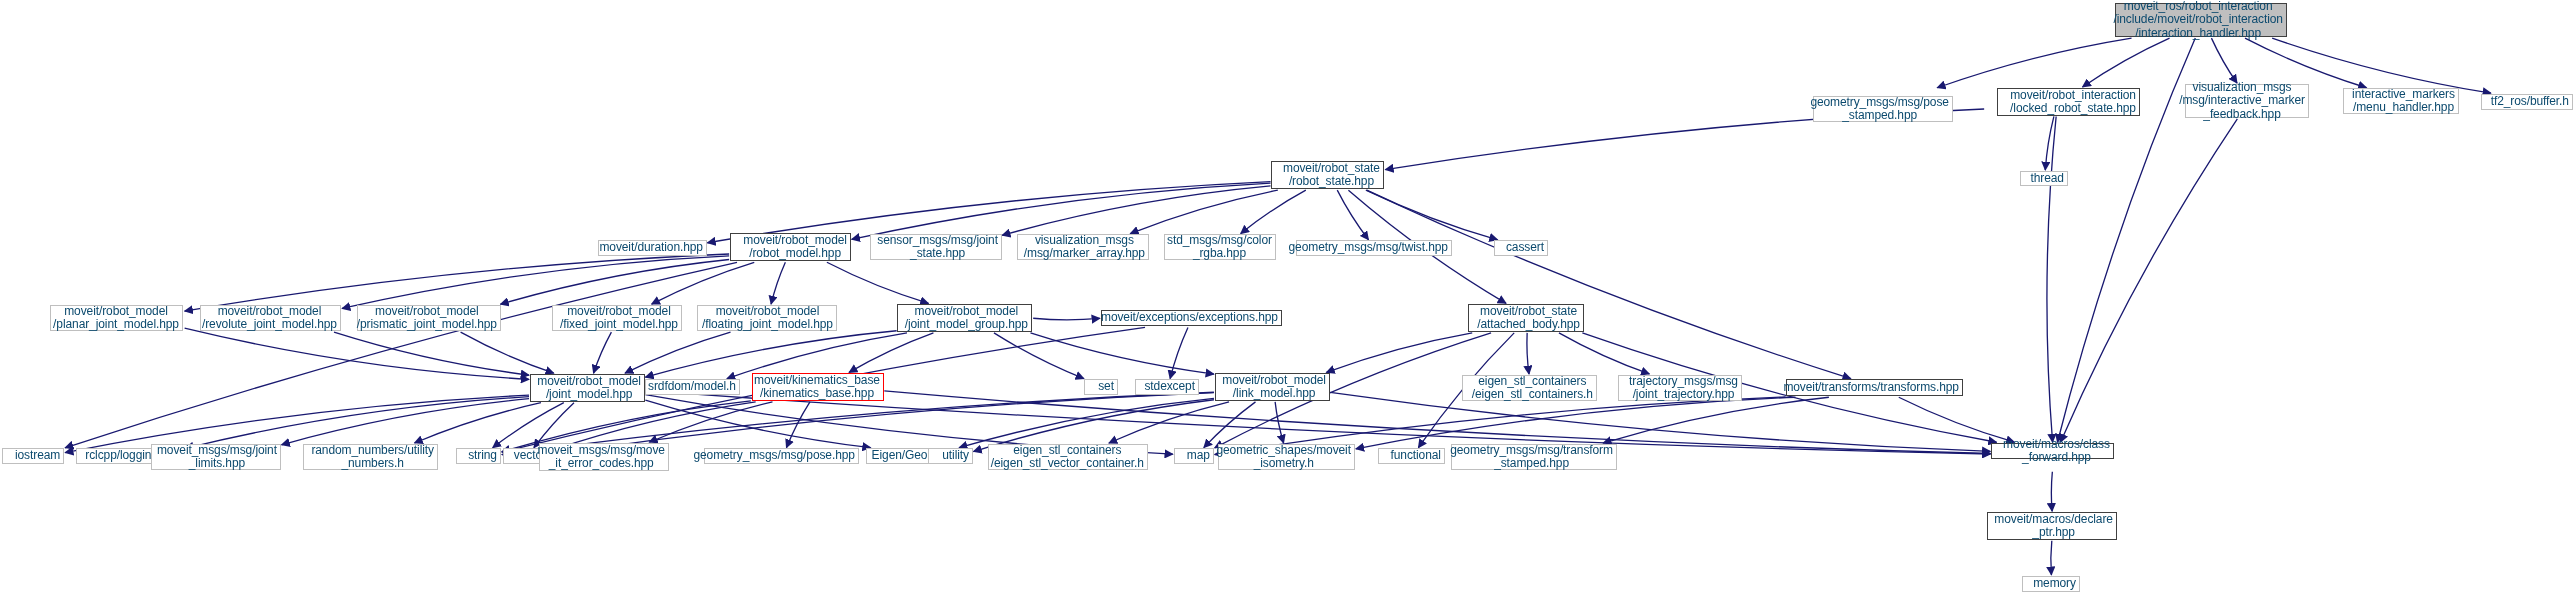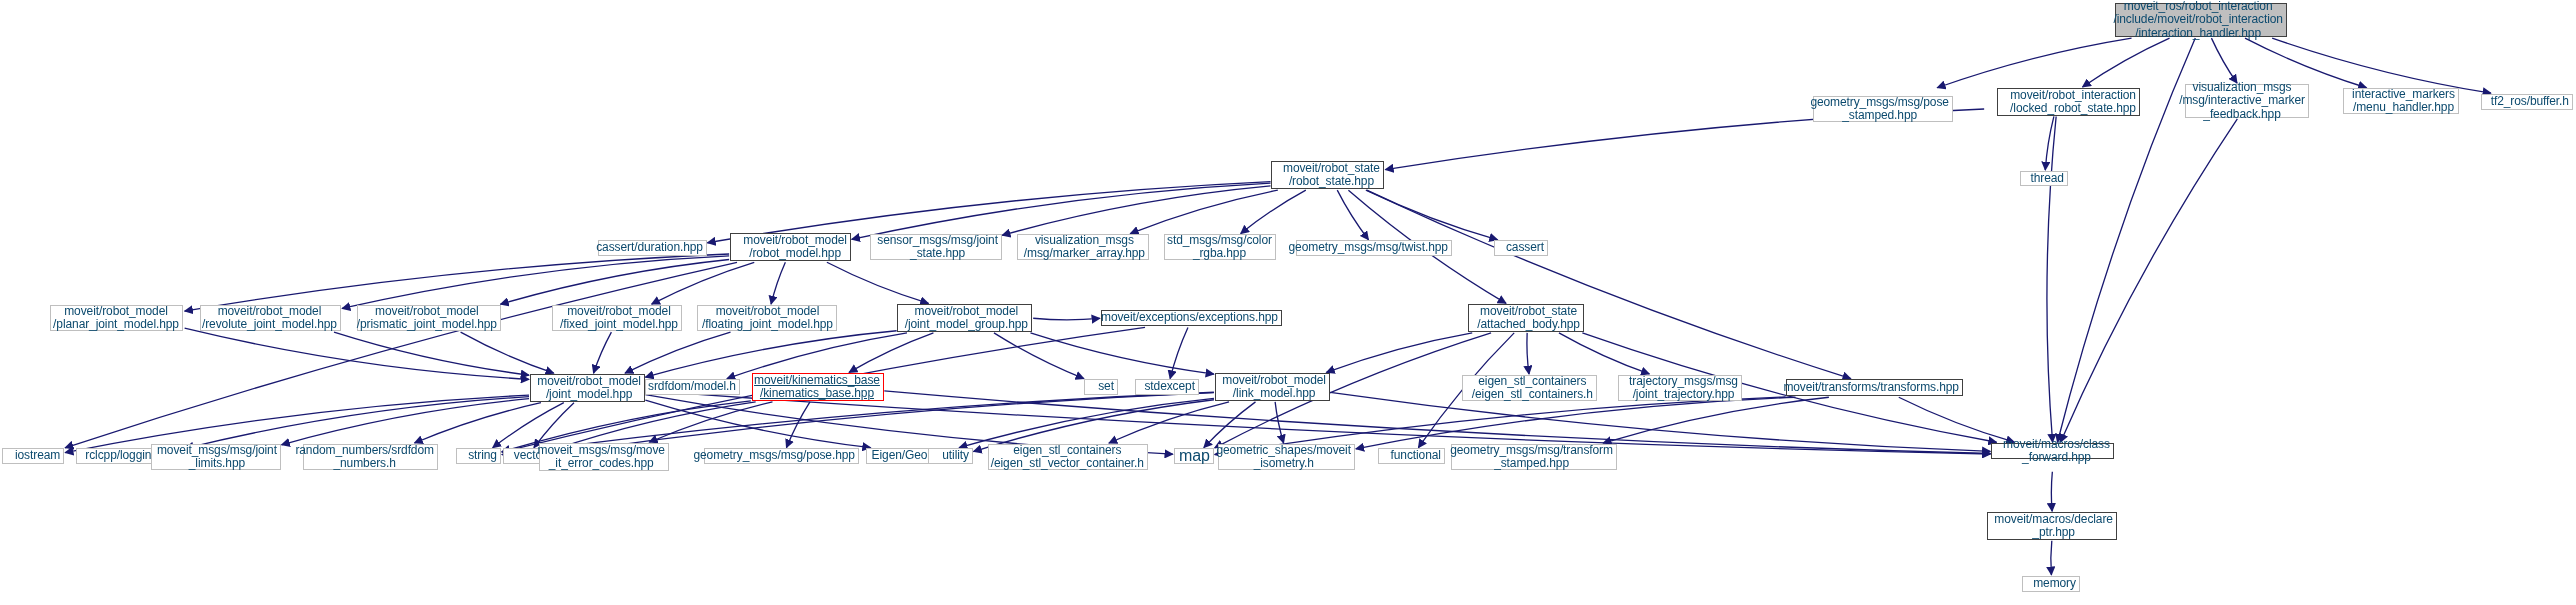--- a/index.html
+++ b/index.html
@@ -160,21 +160,21 @@
 /locked_robot_state.hpp</span></div>
       <div class="node" style="left: 2185px; top: 84px; width: 124px; height: 34px;"><span class="node-text">visualization_msgs
 /msg/interactive_marker
 _feedback.hpp</span></div>
       <div class="node" style="left: 2343px; top: 88px; width: 116px; height: 26px;"><span class="node-text">interactive_markers
 /menu_handler.hpp</span></div>
       <div class="node" style="left: 2481px; top: 94px; width: 92px; height: 16.3px; font-size: 12px;"><span class="node-text">tf2_ros/buffer.h</span></div>
       <div class="node" style="left: 2020px; top: 171px; width: 48px; height: 15px; font-size: 12px;"><span class="node-text">thread</span></div>
       <div class="node thick" style="left: 1271px; top: 161px; width: 113px; height: 28px;"><span class="node-text">moveit/robot_state
 /robot_state.hpp</span></div>
-      <div class="node" style="left: 598px; top: 240px; width: 109px; height: 16.3px; font-size: 12px;"><span class="node-text">cassert/duration.hpp</span></div>
+      <div class="node" style="left: 598px; top: 240px; width: 109px; height: 16.3px; font-size: 12px;"><span class="node-text">moveit/duration.hpp</span></div>
       <div class="node thick" style="left: 730px; top: 233px; width: 121px; height: 28px;"><span class="node-text">moveit/robot_model
 /robot_model.hpp</span></div>
       <div class="node" style="left: 870px; top: 234px; width: 132px; height: 26px;"><span class="node-text">sensor_msgs/msg/joint
 _state.hpp</span></div>
       <div class="node" style="left: 1017px; top: 234px; width: 132px; height: 26px;"><span class="node-text">visualization_msgs
 /msg/marker_array.hpp</span></div>
       <div class="node" style="left: 1164px; top: 234px; width: 112px; height: 26px;"><span class="node-text">std_msgs/msg/color
 _rgba.hpp</span></div>
       <div class="node" style="left: 1296px; top: 240px; width: 156px; height: 16.3px; font-size: 12px;"><span class="node-text">geometry_msgs/msg/twist.hpp</span></div>
       <div class="node" style="left: 1494px; top: 240px; width: 54px; height: 16.3px; font-size: 12px;"><span class="node-text">cassert</span></div>
@@ -189,47 +189,47 @@
       <div class="node" style="left: 697px; top: 305px; width: 140px; height: 26px;"><span class="node-text">moveit/robot_model
 /floating_joint_model.hpp</span></div>
       <div class="node thick" style="left: 897px; top: 304px; width: 135px; height: 28px;"><span class="node-text">moveit/robot_model
 /joint_model_group.hpp</span></div>
       <div class="node thick" style="left: 1101px; top: 310px; width: 181px; height: 16px; font-size: 12px;"><span class="node-text">moveit/exceptions/exceptions.hpp</span></div>
       <div class="node thick" style="left: 1468px; top: 304px; width: 116px; height: 28px;"><span class="node-text">moveit/robot_state
 /attached_body.hpp</span></div>
       <div class="node thick" style="left: 530px; top: 374px; width: 115px; height: 28px;"><span class="node-text">moveit/robot_model
 /joint_model.hpp</span></div>
       <div class="node" style="left: 645px; top: 379px; width: 95px; height: 16.3px; font-size: 12px;"><span class="node-text">srdfdom/model.h</span></div>
-      <div class="node redborder" style="left: 752px; top: 373px; width: 132px; height: 28px; text-decoration: underline;"><span class="node-text">moveit/kinematics_base
+      <div class="node redborder" style="left: 752px; top: 373px; width: 132px; height: 28px;"><span class="node-text">moveit/kinematics_base
 /kinematics_base.hpp</span></div>
       <div class="node" style="left: 1084px; top: 379px; width: 34px; height: 16.3px; font-size: 12px;"><span class="node-text">set</span></div>
       <div class="node" style="left: 1135px; top: 379px; width: 64px; height: 16.3px; font-size: 12px;"><span class="node-text">stdexcept</span></div>
       <div class="node thick" style="left: 1215px; top: 373px; width: 115px; height: 28px;"><span class="node-text">moveit/robot_model
 /link_model.hpp</span></div>
       <div class="node" style="left: 1462px; top: 375px; width: 135px; height: 26px;"><span class="node-text">eigen_stl_containers
 /eigen_stl_containers.h</span></div>
       <div class="node" style="left: 1618px; top: 375px; width: 124px; height: 26px;"><span class="node-text">trajectory_msgs/msg
 /joint_trajectory.hpp</span></div>
       <div class="node thick" style="left: 1786px; top: 379px; width: 177px; height: 17px; font-size: 12px;"><span class="node-text">moveit/transforms/transforms.hpp</span></div>
       <div class="node" style="left: 2.3px; top: 448px; width: 62px; height: 16.3px; font-size: 12px;"><span class="node-text">iostream</span></div>
       <div class="node" style="left: 76px; top: 448px; width: 109px; height: 16.3px; font-size: 12px;"><span class="node-text">rclcpp/logging.hpp</span></div>
       <div class="node" style="left: 151px; top: 444px; width: 130px; height: 26px;"><span class="node-text">moveit_msgs/msg/joint
 _limits.hpp</span></div>
-      <div class="node" style="left: 303px; top: 444px; width: 135px; height: 26px;"><span class="node-text">random_numbers/srdfdom
+      <div class="node" style="left: 303px; top: 444px; width: 135px; height: 26px;"><span class="node-text">random_numbers/utility
 _numbers.h</span></div>
       <div class="node" style="left: 456px; top: 448px; width: 45px; height: 16.3px; font-size: 12px;"><span class="node-text">string</span></div>
       <div class="node" style="left: 503px; top: 448px; width: 47px; height: 16.3px; font-size: 12px;"><span class="node-text">vector</span></div>
       <div class="node" style="left: 539px; top: 443px; width: 130px; height: 28px;"><span class="node-text">moveit_msgs/msg/move
 _it_error_codes.hpp</span></div>
       <div class="node" style="left: 704px; top: 448px; width: 155px; height: 16.3px; font-size: 12px;"><span class="node-text">geometry_msgs/msg/pose.hpp</span></div>
       <div class="node" style="left: 866px; top: 448px; width: 95px; height: 16.3px; font-size: 12px;"><span class="node-text">Eigen/Geometry</span></div>
       <div class="node" style="left: 928px; top: 448px; width: 45px; height: 16.3px; font-size: 12px;"><span class="node-text">utility</span></div>
       <div class="node" style="left: 988px; top: 444px; width: 160px; height: 26px;"><span class="node-text">eigen_stl_containers
 /eigen_stl_vector_container.h</span></div>
-      <div class="node" style="left: 1174px; top: 448px; width: 40px; height: 16.3px; font-size: 16px;"><span class="node-text">map</span></div>
+      <div class="node" style="left: 1174px; top: 448px; width: 40px; height: 16.3px; font-size: 12px;"><span class="node-text">map</span></div>
       <div class="node" style="left: 1218px; top: 444px; width: 137px; height: 26px;"><span class="node-text">geometric_shapes/moveit
 _isometry.h</span></div>
       <div class="node" style="left: 1378px; top: 448px; width: 67px; height: 16.3px; font-size: 12px;"><span class="node-text">functional</span></div>
       <div class="node" style="left: 1451px; top: 444px; width: 166px; height: 26px;"><span class="node-text">geometry_msgs/msg/transform
 _stamped.hpp</span></div>
       <div class="node thick" style="left: 1991px; top: 443px; width: 123px; height: 16px;"><span class="node-text">moveit/macros/class
 _forward.hpp</span></div>
       <div class="node thick" style="left: 1987px; top: 512px; width: 130px; height: 28px;"><span class="node-text">moveit/macros/declare
 _ptr.hpp</span></div>
       <div class="node" style="left: 2022px; top: 576px; width: 58px; height: 16.3px; font-size: 12px;"><span class="node-text">memory</span></div>

